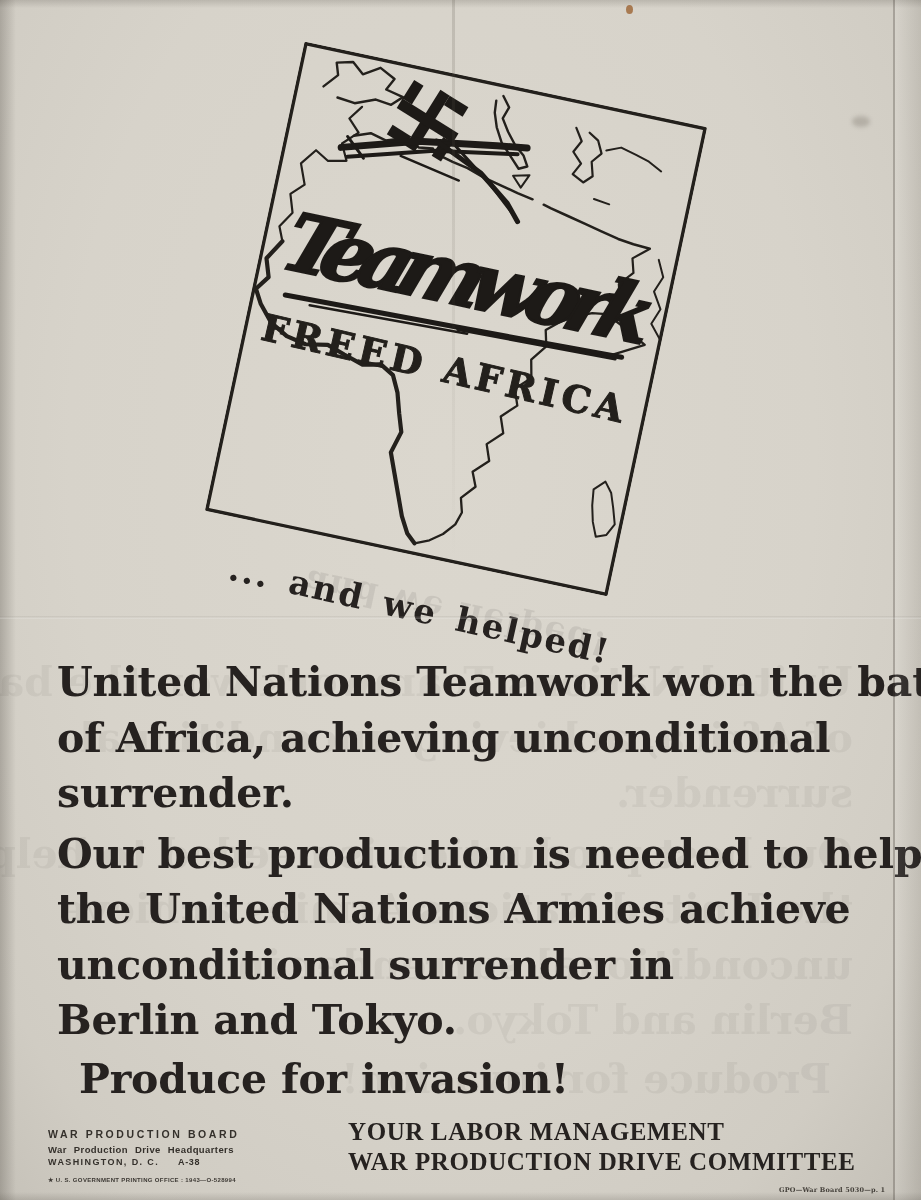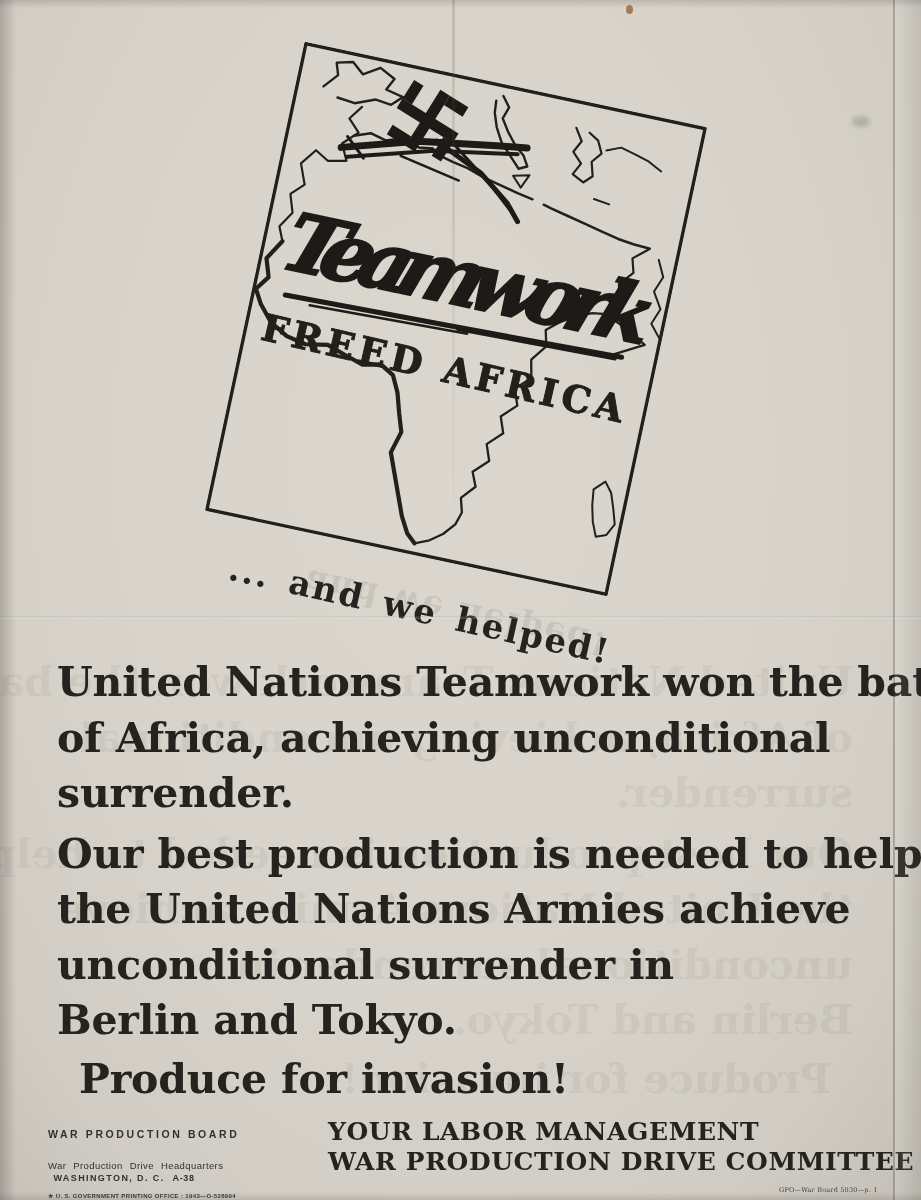--- a/index.html
+++ b/index.html
@@ -45,33 +45,33 @@
   .body-copy .para{margin:0 0 5px 0;padding:0;}
   .body-copy .para.p3{margin-top:-2px;margin-left:22px;}
   .ln{display:block;white-space:nowrap;font-weight:bold;font-size:41px;line-height:55.5px;
     letter-spacing:-0.2px;}
   .body-ghost{opacity:.05;transform:scaleX(-1);transform-origin:398px 50%;pointer-events:none;}
 
   
   .imprint{position:absolute;left:48px;top:1128px;width:152px;
     font-family:"Liberation Sans", sans-serif;color:#34302b;}
   .imprint .org{font-weight:bold;font-size:10.5px;letter-spacing:2.6px;white-space:nowrap;}
-  .imprint .dept{font-weight:normal;font-size:9.5px;letter-spacing:.4px;word-spacing:4px;
-    margin-top:20px;white-space:nowrap;}
-  .imprint .row{display:flex;justify-content:center;margin-top:2px;}
+  .imprint .dept{font-weight:bold;font-size:9.5px;letter-spacing:.4px;word-spacing:4px;
+    margin-top:4px;white-space:nowrap;}
+  .imprint .row{display:flex;justify-content:space-between;margin-top:2px;}
   .imprint .city{font-weight:bold;font-size:9px;letter-spacing:1.4px;white-space:nowrap;}
   .imprint .code{font-weight:bold;font-size:9px;letter-spacing:.6px;margin-left:8px;}
   .imprint .gpo{font-weight:bold;font-size:6px;letter-spacing:.35px;margin-top:9px;
     white-space:nowrap;color:#3c3833;}
 
   
-  .committee{position:absolute;left:328px;top:1117px;}
+  .committee{position:absolute;left:348px;top:1117px;font-family:Liberation Serif, serif;}
   .committee .c-ln{display:block;font-weight:bold;font-size:25px;line-height:30px;
     letter-spacing:.6px;white-space:nowrap;}
-  .gpo-note{position:absolute;left:779px;top:1186px;font-size:6.5px;font-weight:normal;
+  .gpo-note{position:absolute;left:779px;top:1186px;font-size:6.5px;font-weight:bold;
     color:#45413b;letter-spacing:.2px;white-space:nowrap;}
 </style>
 </head>
 <body>
 
 <div class="page">
 
   <div class="badge">
     <svg viewBox="0 0 412 480">
       <g fill="none" stroke="#23201c" stroke-linecap="round" stroke-linejoin="round">

